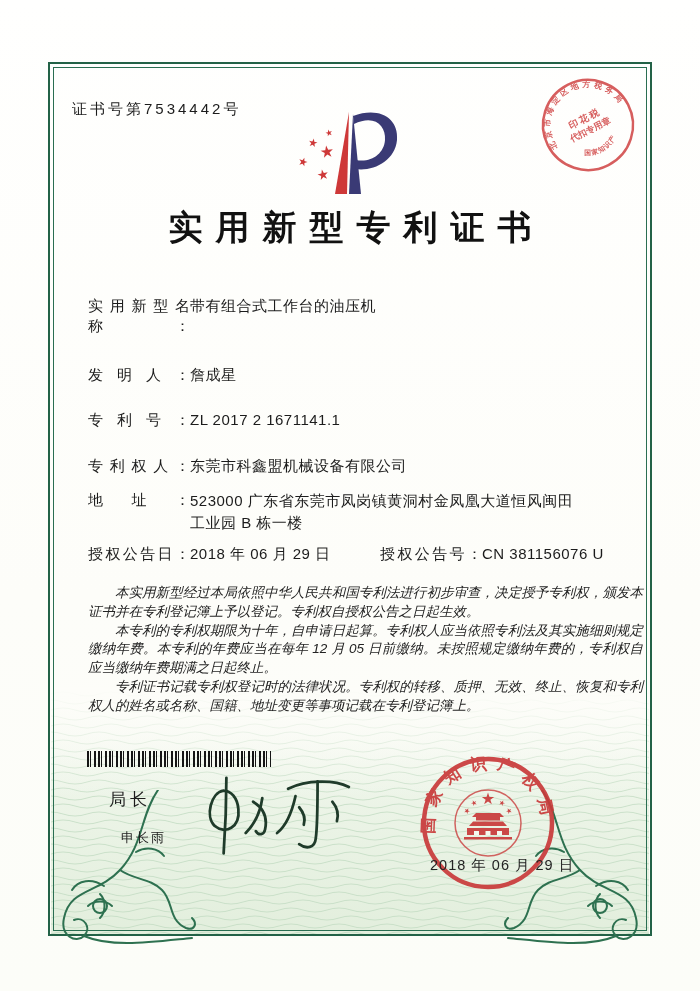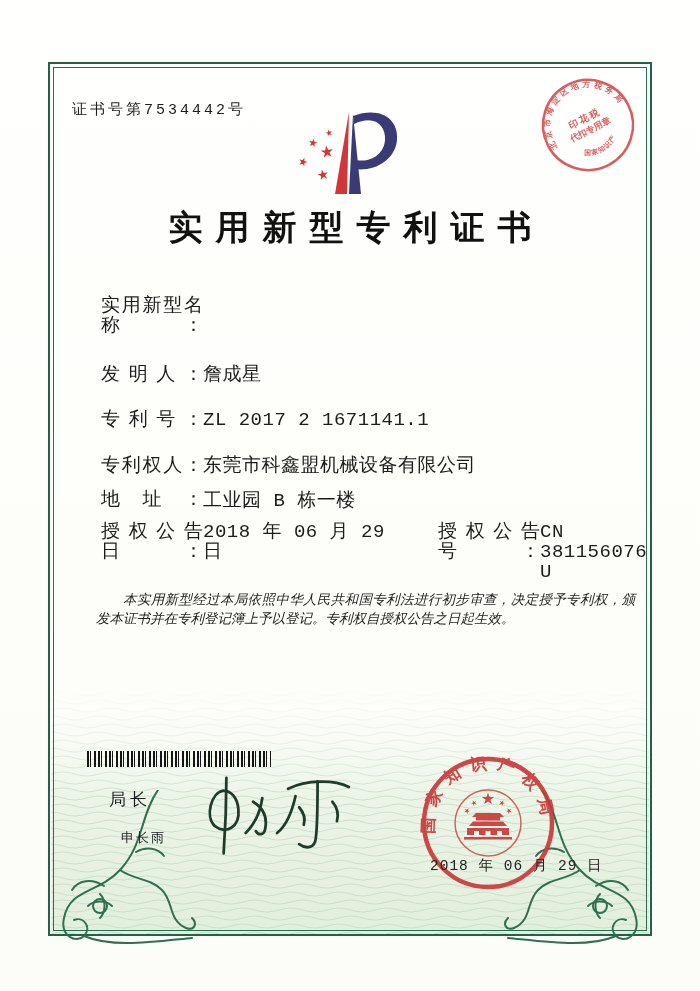--- a/index.html
+++ b/index.html
@@ -1,19 +1,19 @@
 <!DOCTYPE html>
 <html><head>
 <meta charset="utf-8">
 <style>
   html,body{margin:0;padding:0;background:#ffffff;}
   #page{
     position:relative;width:700px;height:991px;overflow:hidden;
     background:linear-gradient(180deg,#fffffe 0%,#fdfdf9 60%,#fcfdf8 100%);
-    font-family:Liberation Mono, monospace;color:#1c1c1c;
+    font-family:Liberation Sans, sans-serif;color:#1c1c1c;
   }
   
   .frame-outer{position:absolute;left:48px;top:62px;right:48px;bottom:55px;
     border:2.5px solid #236247;z-index:4;pointer-events:none;}
   .frame-inner{position:absolute;left:53px;top:67px;right:53px;bottom:60px;
     border:1px solid #2a6e52;z-index:4;pointer-events:none;}
   
   .tint{position:absolute;left:51px;top:688px;width:598px;height:246px;z-index:1;
     background:linear-gradient(180deg,rgba(233,243,229,0) 0%,rgba(226,239,221,.55) 35%,rgba(222,236,216,.85) 100%);}
   .waves{position:absolute;left:51px;top:690px;z-index:1;stroke:#c3dcc3;stroke-width:1;fill:none;opacity:.8;}
@@ -22,34 +22,34 @@
   .flourish{position:absolute;z-index:5;}
   
   .cert-no{position:absolute;left:72px;top:100px;font-size:15px;letter-spacing:3px;z-index:6;}
   .logo{position:absolute;left:283px;top:100px;z-index:6;}
   .stamp{position:absolute;left:540px;top:77px;width:96px;height:96px;z-index:7;
     transform:rotate(-27deg);opacity:.85;}
   .stamp text{fill:#d04343;font-weight:bold;}
   .title{position:absolute;left:0;right:0;top:205px;text-align:center;font-size:34px;
     font-weight:700;letter-spacing:13px;text-indent:13px;color:#111;z-index:6;}
   
-  .fields{position:absolute;left:88px;right:47px;top:296px;font-size:19px;line-height:20px;z-index:6;margin-left:13px;}
+  .fields{position:absolute;left:88px;right:47px;top:296px;font-size:15px;line-height:20px;z-index:6;}
   .frow{margin-bottom:26px;display:flex;align-items:flex-start;}
   .frow.mb29{margin-bottom:29px}.frow.mb25{margin-bottom:25px}
   .frow.mb14{margin-bottom:14px}.frow.mb0{margin-bottom:10px}
   .flabel{display:inline-block;width:102px;flex:0 0 102px;text-align:justify;text-align-last:justify;}
   .fvalue{flex:1;letter-spacing:.5px;}
   .addr .fvalue div{line-height:22px;}
-  .grant{display:flex;gap:45px;}
+  .grant{display:flex;}
   .gpair{display:flex;}
   .gpair.left{width:292px;flex:0 0 292px;}
   
   .paras{position:absolute;left:88px;right:57px;top:584px;z-index:6;
     font-size:13.5px;line-height:18.8px;text-align:justify;font-style:italic;color:#222;}
-  .paras p{margin:8px;text-indent:2em;}
+  .paras p{margin:0;text-indent:2em;}
   
   .barcode{position:absolute;left:87px;top:751px;width:184px;height:16px;z-index:6;
     background:repeating-linear-gradient(90deg,#151515 0 2px,transparent 2px 3.5px,#151515 3.5px 4.5px,transparent 4.5px 7px,#151515 7px 9px,transparent 9px 11px);}
   .director-title{position:absolute;left:109px;top:788px;font-size:17px;letter-spacing:4px;z-index:6;}
   .director-name{position:absolute;left:121px;top:829px;font-size:13px;letter-spacing:2px;z-index:6;}
   .signature{position:absolute;left:196px;top:770px;z-index:6;}
   .seal{position:absolute;left:420px;top:755px;z-index:7;opacity:.92;}
   .seal-arc{font-size:16.5px;font-weight:bold;letter-spacing:9.5px;fill:#c93a3a;}
   .seal-date{position:absolute;left:430px;top:856px;font-size:14.5px;letter-spacing:1px;color:#232323;z-index:8;}
   .page-footer{position:absolute;left:48px;right:48px;top:903px;text-align:center;
@@ -145,53 +145,57 @@
     <text font-size="6.8" letter-spacing="1"><textPath href="#stamparcB" startOffset="1">国家知识产权局</textPath></text>
     <text x="48" y="44" text-anchor="middle" font-size="9.5" letter-spacing="2">印花税</text>
     <text x="48" y="56" text-anchor="middle" font-size="8.8">代扣专用章</text>
   </svg>
 
   <div class="title">实用新型专利证书</div>
 
   <div class="fields">
     <div class="frow mb29">
       <span class="flabel">实用新型名称：</span>
+      <span class="fvalue">带有组合式工作台的油压机</span>
     </div>
     <div class="frow mb25">
       <span class="flabel">发明人：</span>
       <span class="fvalue">詹成星</span>
     </div>
     <div class="frow">
       <span class="flabel">专利号：</span>
       <span class="fvalue">ZL 2017 2 1671141.1</span>
     </div>
     <div class="frow mb14">
       <span class="flabel">专利权人：</span>
       <span class="fvalue">东莞市科鑫盟机械设备有限公司</span>
     </div>
     <div class="frow addr mb0">
       <span class="flabel">地址：</span>
       <span class="fvalue">
+        <div>523000 广东省东莞市凤岗镇黄洞村金凤凰大道恒风闽田</div>
         <div>工业园 B 栋一楼</div>
       </span>
     </div>
     <div class="frow grant">
       <span class="gpair left">
         <span class="flabel">授权公告日：</span>
         <span class="fvalue">2018 年 06 月 29 日</span>
       </span>
       <span class="gpair">
         <span class="flabel">授权公告号：</span>
         <span class="fvalue">CN 381156076 U</span>
       </span>
     </div>
   </div>
 
   <div class="paras">
     <p>本实用新型经过本局依照中华人民共和国专利法进行初步审查，决定授予专利权，颁发本证书并在专利登记簿上予以登记。专利权自授权公告之日起生效。</p>
+    <p>本专利的专利权期限为十年，自申请日起算。专利权人应当依照专利法及其实施细则规定缴纳年费。本专利的年费应当在每年 12 月 05 日前缴纳。未按照规定缴纳年费的，专利权自应当缴纳年费期满之日起终止。</p>
+    <p>专利证书记载专利权登记时的法律状况。专利权的转移、质押、无效、终止、恢复和专利权人的姓名或名称、国籍、地址变更等事项记载在专利登记簿上。</p>
   </div>
 
   <div class="barcode"></div>
 
   <div class="director-title">局长</div>
   <div class="director-name">申长雨</div>
 
   <svg class="signature" width="175" height="92" viewBox="0 0 190 95" fill="none" stroke="#1f3b2a" stroke-width="3" stroke-linecap="round">
     <path d="M30,20 C16,22 10,48 20,58 C32,68 48,60 46,40 C45,28 38,20 30,20"></path>
     <path d="M33,6 C33,30 32,60 30,88"></path>

